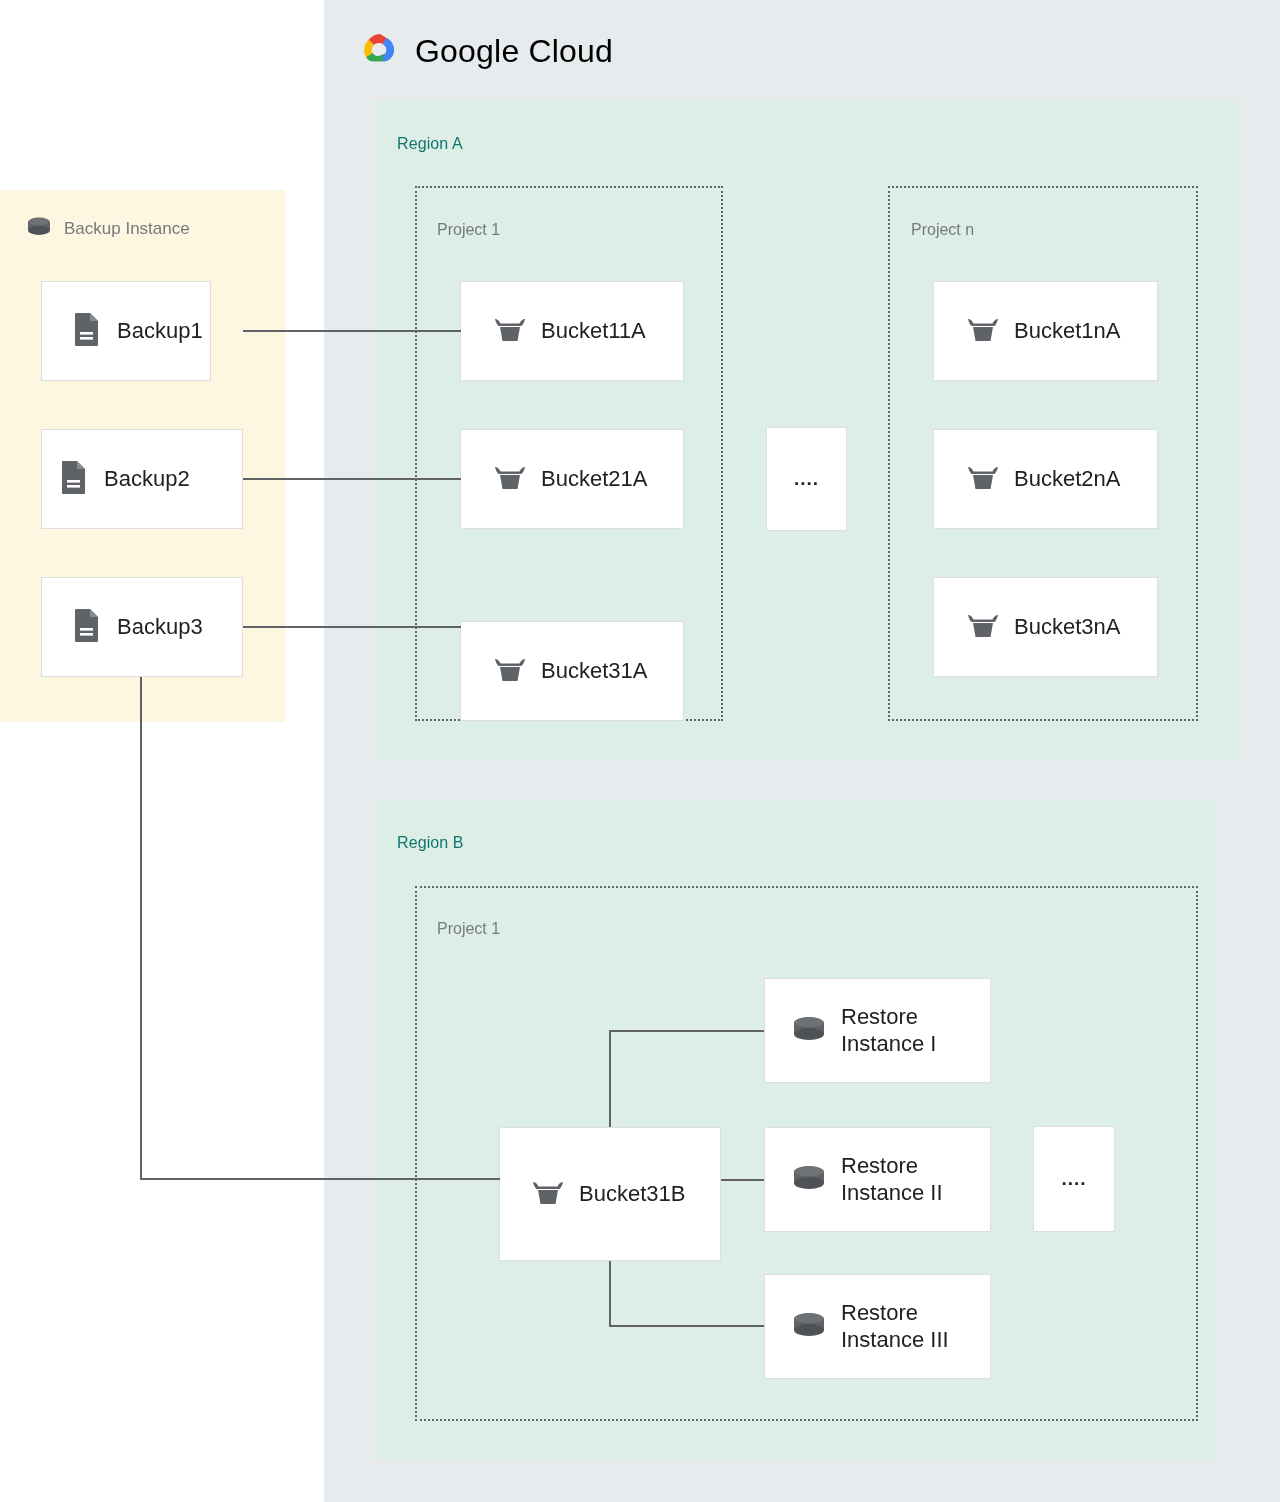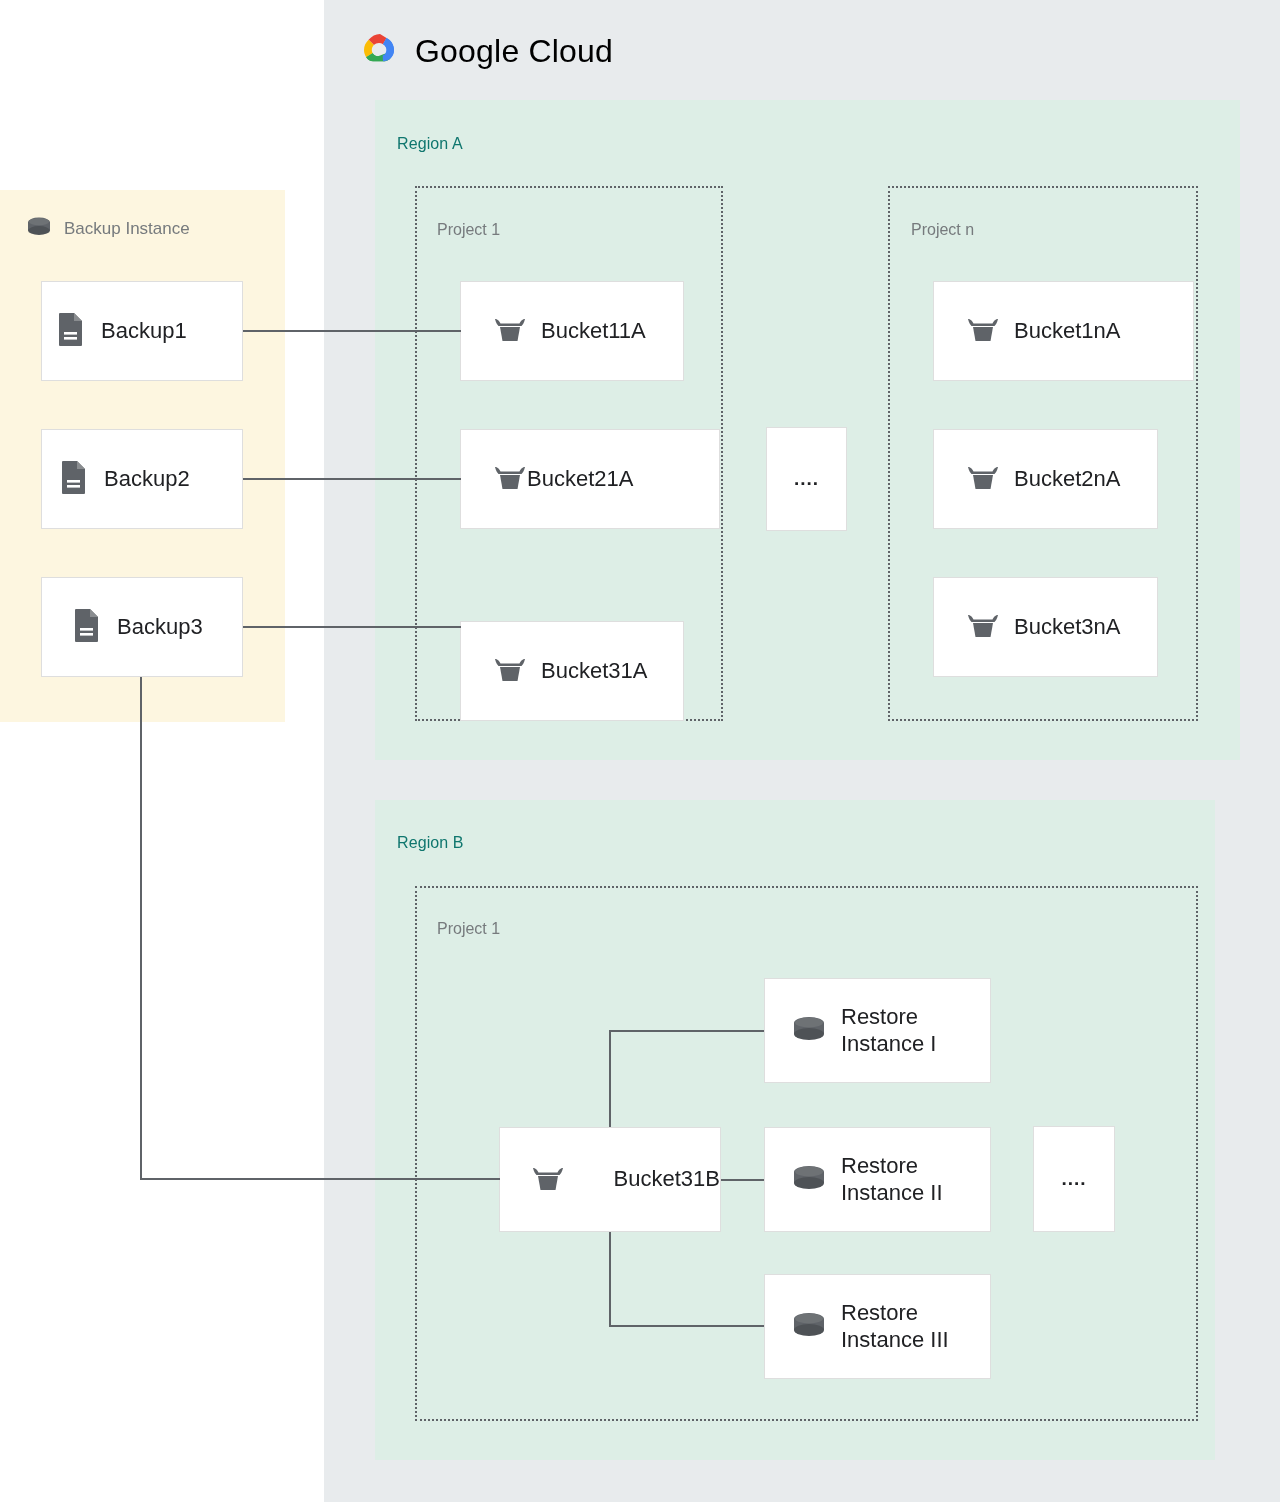--- a/index.html
+++ b/index.html
@@ -66,21 +66,21 @@
       <svg width="26" height="22" viewBox="0 0 26 22">
         <ellipse cx="13" cy="6" rx="11" ry="4.4" fill="#5f6368"></ellipse>
         <rect x="2" y="6" width="22" height="8.5" fill="#5f6368"></rect>
         <ellipse cx="13" cy="14.5" rx="11" ry="4.4" fill="#4e5256"></ellipse>
         <ellipse cx="13" cy="5.6" rx="10.2" ry="3.7" fill="#6e7275"></ellipse>
       </svg>
     </span>
     <span class="t">Backup Instance</span>
   </div>
 
-  <div class="card" style="left:41px;top:281px;width:202px;height:100px;padding-left:15px;gap:16px;">
+  <div class="card" style="left:41px;top:281px;width:170px;height:100px;padding-left:31px;gap:16px;">
     <span class="ic">
       <svg width="28" height="34" viewBox="0 0 28 34">
         <path d="M3 1 h14 l8 8 v24 a1 1 0 0 1 -1 1 H3 a1 1 0 0 1 -1 -1 V2 a1 1 0 0 1 1 -1 z" fill="#5f6368"></path>
         <path d="M17 1 l8 8 h-8 z" fill="#ffffff" opacity="0.0"></path>
         <path d="M17 1 v8 h8 z" fill="#8a8d90"></path>
         <rect x="7" y="20" width="13" height="2.6" fill="#ffffff"></rect>
         <rect x="7" y="25" width="13" height="2.6" fill="#ffffff"></rect>
       </svg>
     </span>
     <span class="lbl">Backup1</span>
@@ -122,21 +122,21 @@
   <div class="card" style="left:460px;top:281px;width:224px;height:100px;padding-left:32px;gap:14px;">
     <span class="ic">
       <svg width="34" height="30" viewBox="0 0 34 30">
         <path d="M2 5 C5 5 6.5 7.5 7.5 9.5 L26.5 9.5 C27.5 7.5 29 5 32 5 C31 9 29.5 11 28.5 12 L5.5 12 C4.5 11 3 9 2 5 Z" fill="#5f6368"></path>
         <path d="M7 13 L27 13 L24.5 27 L9.5 27 Z" fill="#5f6368"></path>
       </svg>
     </span>
     <span class="lbl">Bucket11A</span>
   </div>
 
-  <div class="card" style="left:460px;top:429px;width:260px;height:100px;padding-left:32px;">
+  <div class="card" style="left:460px;top:429px;width:224px;height:100px;padding-left:32px;gap:14px;">
     <span class="ic">
       <svg width="34" height="30" viewBox="0 0 34 30">
         <path d="M2 5 C5 5 6.5 7.5 7.5 9.5 L26.5 9.5 C27.5 7.5 29 5 32 5 C31 9 29.5 11 28.5 12 L5.5 12 C4.5 11 3 9 2 5 Z" fill="#5f6368"></path>
         <path d="M7 13 L27 13 L24.5 27 L9.5 27 Z" fill="#5f6368"></path>
       </svg>
     </span>
     <span class="lbl">Bucket21A</span>
   </div>
 
   <div class="card" style="left:460px;top:577px;width:224px;height:100px;padding-left:32px;gap:14px;margin-top:44px;">
@@ -146,21 +146,21 @@
         <path d="M7 13 L27 13 L24.5 27 L9.5 27 Z" fill="#5f6368"></path>
       </svg>
     </span>
     <span class="lbl">Bucket31A</span>
   </div>
 
   <div class="card dots" style="left:766px;top:427px;width:81px;height:104px;">
     <span class="lbl">....</span>
   </div>
 
-  <div class="card" style="left:933px;top:281px;width:261px;height:100px;padding-left:32px;gap:14px;">
+  <div class="card" style="left:933px;top:281px;width:225px;height:100px;padding-left:32px;gap:14px;">
     <span class="ic">
       <svg width="34" height="30" viewBox="0 0 34 30">
         <path d="M2 5 C5 5 6.5 7.5 7.5 9.5 L26.5 9.5 C27.5 7.5 29 5 32 5 C31 9 29.5 11 28.5 12 L5.5 12 C4.5 11 3 9 2 5 Z" fill="#5f6368"></path>
         <path d="M7 13 L27 13 L24.5 27 L9.5 27 Z" fill="#5f6368"></path>
       </svg>
     </span>
     <span class="lbl">Bucket1nA</span>
   </div>
 
   <div class="card" style="left:933px;top:429px;width:225px;height:100px;padding-left:32px;gap:14px;">
@@ -188,21 +188,21 @@
 
   <div class="project" style="left:415px;top:886px;width:783px;height:535px;"></div>
   <div class="project-label" style="left:437px;top:920px;">Project 1</div>
 
   <div class="ln v" style="left:609px;top:1031px;height:150px;"></div>
   <div class="ln h" style="left:609px;top:1030px;width:156px;"></div>
   <div class="ln h" style="left:720px;top:1179px;width:46px;"></div>
   <div class="ln v" style="left:609px;top:1179px;height:148px;"></div>
   <div class="ln h" style="left:609px;top:1325px;width:156px;"></div>
 
-  <div class="card" style="left:499px;top:1127px;width:222px;height:105px;padding-left:31px;gap:14px;justify-content:space-between;">
+  <div class="card" style="left:499px;top:1127px;width:222px;height:134px;padding-left:31px;gap:14px;">
     <span class="ic">
       <svg width="34" height="30" viewBox="0 0 34 30">
         <path d="M2 5 C5 5 6.5 7.5 7.5 9.5 L26.5 9.5 C27.5 7.5 29 5 32 5 C31 9 29.5 11 28.5 12 L5.5 12 C4.5 11 3 9 2 5 Z" fill="#5f6368"></path>
         <path d="M7 13 L27 13 L24.5 27 L9.5 27 Z" fill="#5f6368"></path>
       </svg>
     </span>
     <span class="lbl">Bucket31B</span>
   </div>
 
   <div class="card" style="left:764px;top:978px;width:227px;height:105px;padding-left:26px;gap:14px;">

